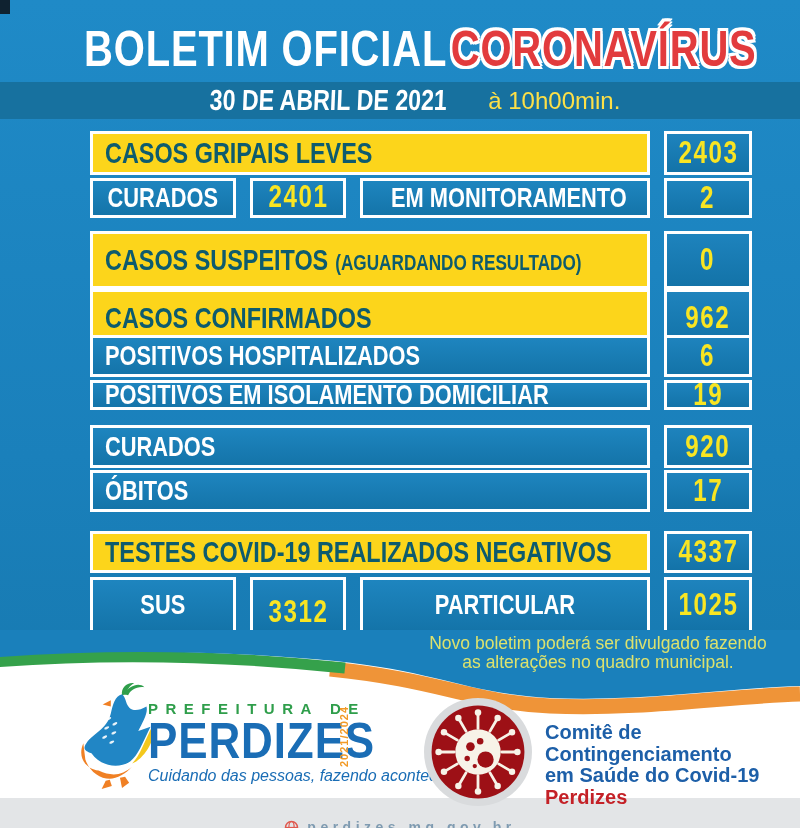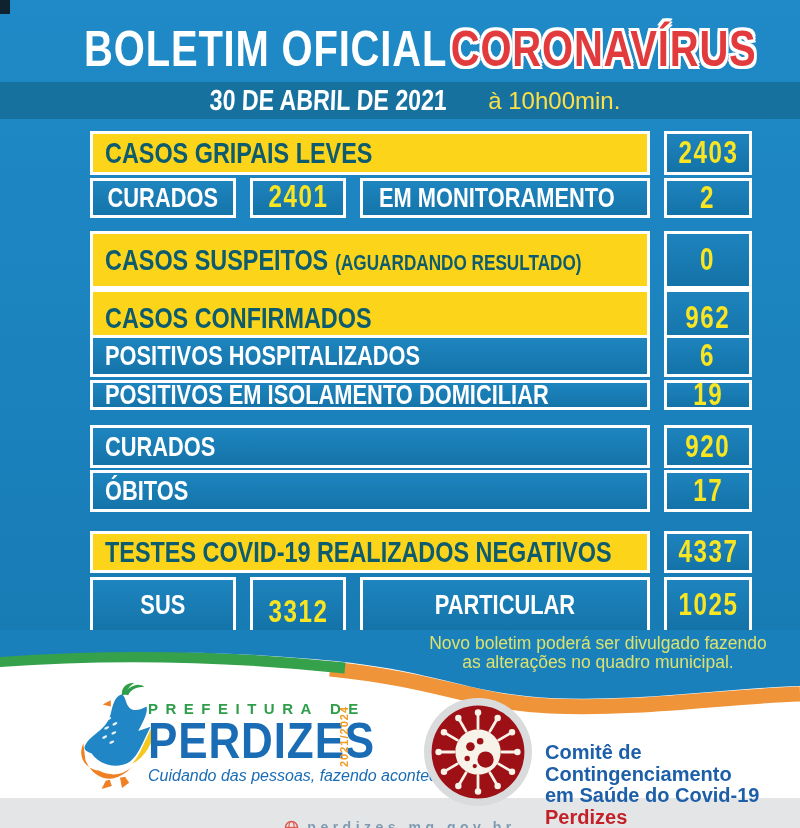--- a/index.html
+++ b/index.html
@@ -59,21 +59,21 @@
   .bird{position:absolute;left:60px;top:680px;width:124px;height:112px;z-index:3;}
   .logo-text{position:absolute;left:148px;top:700px;z-index:3;}
   .logo-prefix{color:#2f9e4b;font-weight:bold;font-size:15px;letter-spacing:7.5px;white-space:nowrap;}
   .logo-name{display:inline-block;color:#1a6db5;font-weight:bold;font-size:50px;line-height:48px;transform:scaleX(.88);transform-origin:left center;letter-spacing:1px;}
   .logo-term{position:absolute;left:190px;top:2px;display:inline-block;color:#f29a26;font-weight:bold;font-size:11px;writing-mode:vertical-rl;transform:rotate(180deg);letter-spacing:1px;height:48px;text-align:center;}
   .name-wrap{position:relative;display:inline-block;}
   .logo-tagline{color:#1a6db5;font-size:16px;font-style:italic;margin-top:2px;white-space:nowrap;}
 
   
   .badge{position:absolute;left:424px;top:698px;width:108px;height:108px;z-index:4;}
-  .committee{position:absolute;left:545px;top:742px;z-index:3;font-weight:bold;font-size:20px;line-height:21.5px;}
+  .committee{position:absolute;left:545px;top:722px;z-index:3;font-weight:bold;font-size:20px;line-height:21.5px;}
   .committee .c-blue{color:#1d5fa8;}
   .committee .c-red{color:#c42127;}
 
   
   .bottombar{position:absolute;left:0;top:798px;width:800px;height:30px;background:#e3e5e7;display:flex;align-items:center;justify-content:center;gap:52px;z-index:2;}
   .bb-item{display:flex;align-items:center;gap:8px;color:#7f9bb1;font-size:14px;letter-spacing:4.5px;font-weight:bold;margin-top:28px;}
   .bb-icon{width:15px;height:15px;flex:0 0 15px;}
 </style>
 </head>
 <body>
@@ -103,21 +103,21 @@
       </div>
   </div>
 
   <div class="row r1">
     <div class="sbox l1">
         <span class="cond-c wl">CURADOS</span>
       </div>
     <div class="valbox wide">
         <span class="cond-c vt">2401</span>
       </div>
-    <div class="sbox l2" style="justify-content:flex-start;padding-left:16px;">
+    <div class="sbox l2" style="justify-content:flex-start;padding-left:28px;">
         <span class="cond wl">EM MONITORAMENTO</span>
       </div>
     <div class="valbox">
         <span class="cond-c vt">2</span>
       </div>
   </div>
 
   <div class="row r2">
     <div class="bar yellow">
       <span class="cond yl"><span>CASOS SUSPEITOS</span><span class="suffix">(AGUARDANDO RESULTADO)</span></span>

